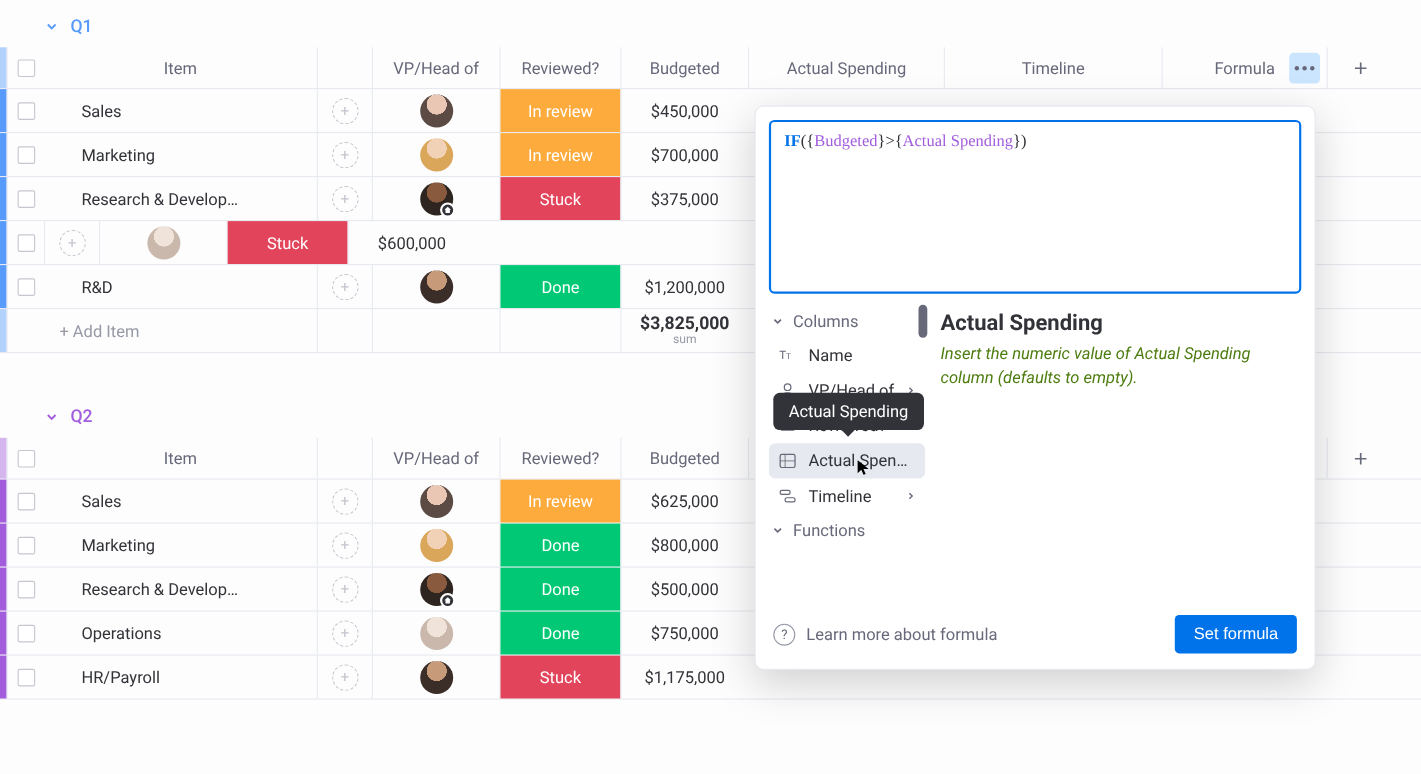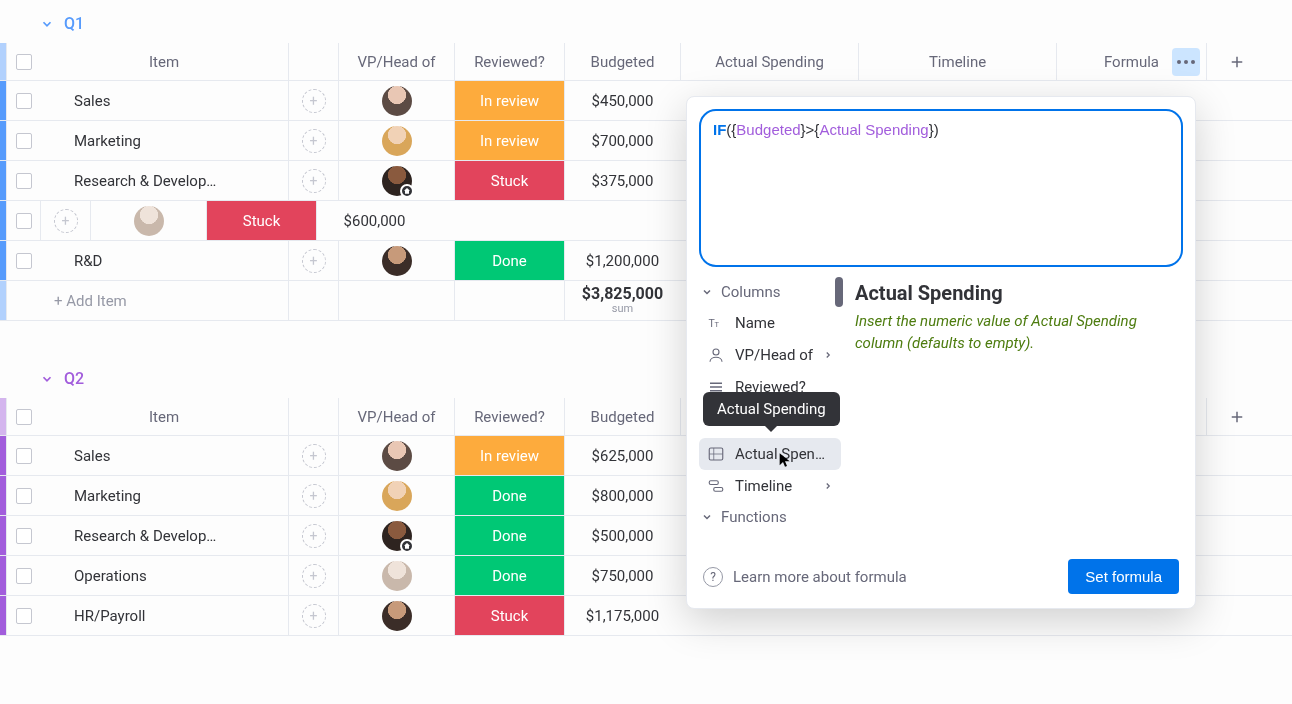--- a/index.html
+++ b/index.html
@@ -70,32 +70,32 @@
   .more-btn { position:absolute; right:6px; top:50%; transform:translateY(-50%); width:28px; height:28px; border-radius:4px; background:#cce5ff; display:flex; align-items:center; justify-content:center; color:#0073ea; }
   .dots { display:flex; gap:3px;}
   .dots span { width:4px; height:4px; border-radius:50%; background:#676879; }
 
   .plus-col { width:100%; height:100%; display:flex; align-items:center; justify-content:center; color:#676879; }
 
   
   .popup {
     position:absolute; left:686px; top:96px; width:510px; background:#fff; border:1px solid #e6e9ef; border-radius:8px; box-shadow:0 12px 40px rgba(0,0,0,.18); z-index:50; padding:12px;
   }
-  .formula-box { border:2px solid #0073ea; border-radius:17px; height:158px; padding:10px 12px; font-family: Liberation Sans, sans-serif; font-size:15px; color:#323338; white-space:pre; overflow:hidden;}
+  .formula-box { border:2px solid #0073ea; border-radius:5px; height:158px; padding:10px 12px; font-family: Liberation Serif, serif; font-size:15px; color:#323338; white-space:pre; overflow:hidden;}
   .fk { color:#0073ea; font-weight:700; }
   .fcol { color:#a25ddc; }
   .popup-body { display:flex; gap:14px; margin-top:10px; min-height:270px; }
   .col-left { width:142px; position:relative; overflow:visible;}
   .col-right { flex:1; padding-top:4px;}
   .section { display:flex; align-items:center; gap:8px; color:#676879; padding:6px 2px; cursor:pointer;}
   .li { display:flex; align-items:center; gap:10px; padding:7px 8px; border-radius:6px; color:#323338; cursor:pointer; position:relative;}
   .li .ico { width:18px; height:18px; color:#676879; flex:0 0 18px;}
   .li .txt { white-space:nowrap; overflow:hidden; text-overflow:ellipsis; }
   .li .chev-r { margin-left:auto; color:#676879; }
-  .li.sel { background:#e6e9ef;margin-top:35px; }
+  .li.sel { background:#e6e9ef; }
   .scrollbar { position:absolute; right:-2px; top:0; width:8px; height:30px; background:#676879; border-radius:4px;}
   .col-right h3 { font-size:20px; font-weight:700; margin-bottom:6px;}
   .col-right p { color:#4d7c0f; font-size:15px; line-height:1.45;font-style:italic;}
 
   .tooltip {
     position:absolute; background:#323338; color:#fff; font-size:15px; padding:8px 14px; border-radius:6px; white-space:nowrap; z-index:60;
   }
   .tooltip::after { content:""; position:absolute; left:50%; bottom:-6px; transform:translateX(-50%); width:0; height:0; border:6px solid transparent; border-top-color:#323338; border-bottom:none;}
 
   .cursor-ptr { position:absolute; width:16px; height:16px; pointer-events:none; z-index:70;}

